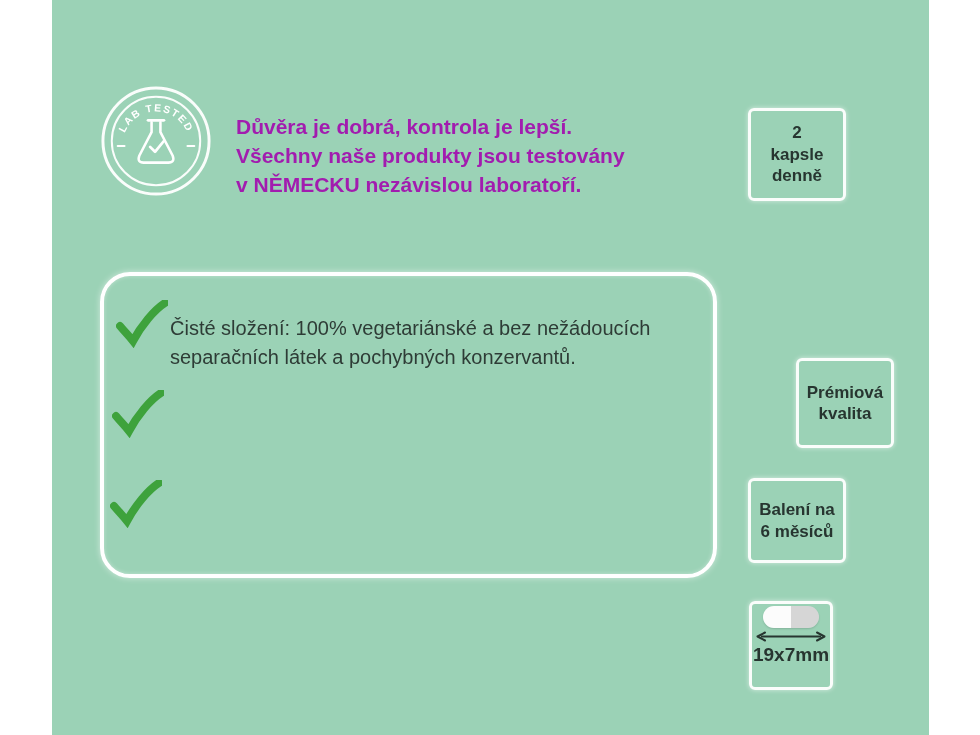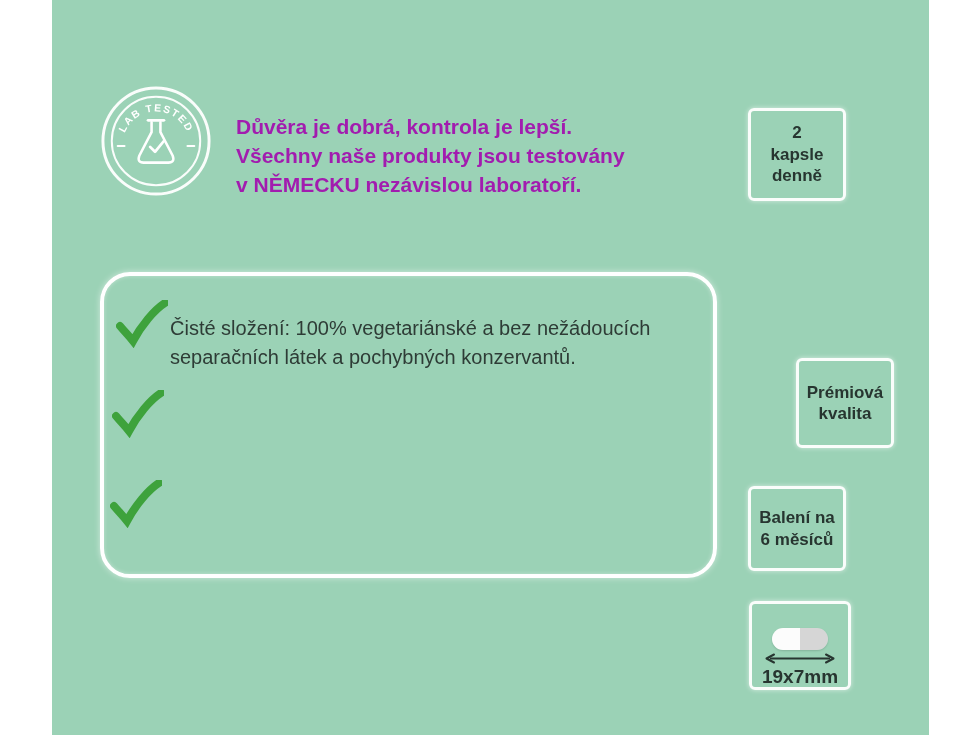--- a/index.html
+++ b/index.html
@@ -49,27 +49,27 @@
     position:absolute; left:748px; width:98px; box-sizing:border-box;
     border:3px solid rgba(255,255,255,.95); border-radius:6px;
     box-shadow:0 0 5px rgba(255,255,255,.6);
     display:flex; align-items:center; justify-content:center;
     text-align:center; font-size:17px; font-weight:700; line-height:21.5px;
     color:#273530; white-space:pre-line;
   }
   .fact-1 { top:108px; height:93px; }
   .fact-2 { top:232px; height:91px; }
   .fact-3 { top:358px; height:90px;margin-left:48px; }
-  .fact-4 { top:478px; height:85px;margin-top:8px; }
+  .fact-4 { top:478px; height:85px; }
   .capsule-box {
-    position:absolute; left:749px; top:601px; width:102px; height:89px;
+    position:absolute; left:749px; top:601px; width:84px; height:89px;
     box-sizing:border-box;
     border:3px solid rgba(255,255,255,.95); border-radius:6px;
     box-shadow:0 0 5px rgba(255,255,255,.6);
-    display:flex; flex-direction:column; align-items:center; justify-content:flex-end;
+    display:flex; flex-direction:column; align-items:center; justify-content:flex-start;
     gap:3px; padding-top:2px;
   }
   .capsule {
     width:56px; height:22px; border-radius:12px;
     background:linear-gradient(90deg,#fcfcfc 0 50%, #d6d6d6 50% 100%);
     box-shadow:0 1px 2px rgba(0,0,0,.15);
   }
   .size-arrow { width:76px; height:11px; display:block; }
   .size-label {
     font-size:19px; font-weight:700; color:#273530; line-height:20px;

